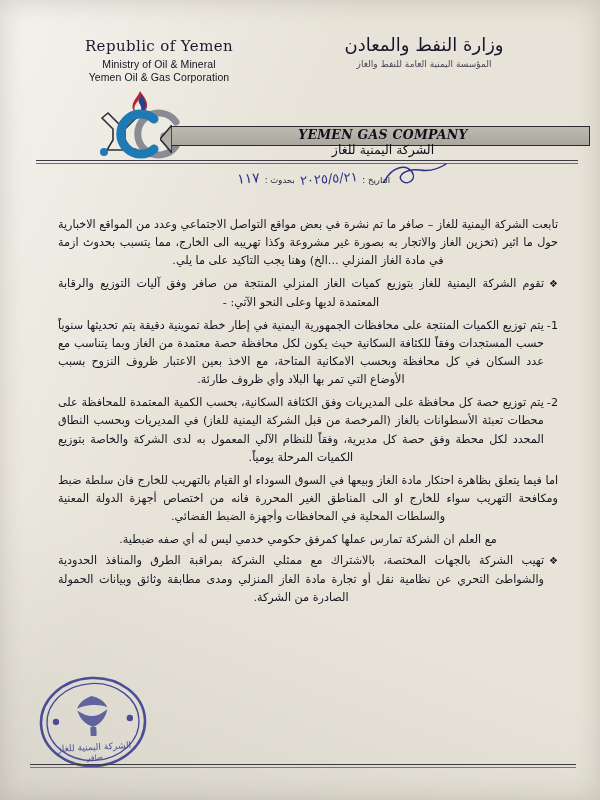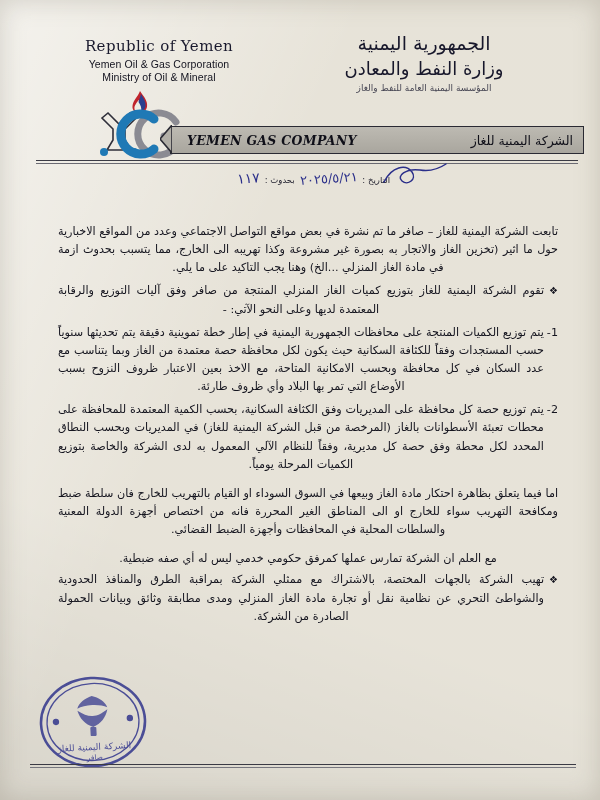--- a/index.html
+++ b/index.html
@@ -103,29 +103,30 @@
     width: 120px;
     height: 76px;
   }
   .logo svg { display: block; }
 
   
   .banner {
     position: absolute;
     left: 170px;
     top: 126px;
-    right: 16px;
-    height: 28px;
+    right: 10px;
+    height: 20px;
     background: linear-gradient(180deg,#bdbab2 0%, #a9a69e 100%);
     border: 1.6px solid #2a2a33;
     display: flex;
     align-items: center;
     justify-content: space-between;
     padding: 0 10px 0 16px;
     box-sizing: border-box;
+    flex-direction: column;
   }
   .banner-en {
     font-family: "DejaVu Serif", serif;
     font-weight: bold;
     font-style: italic;
     font-size: 12.5px;
     color: #0f0f18;
     letter-spacing: 0.3px;
   }
   .banner-ar {
@@ -222,21 +223,21 @@
     right: 42px;
     top: 212px;
     direction: rtl;
     text-align: justify;
     font-family: "DejaVu Sans", sans-serif;
     font-size: 11.2px;
     line-height: 1.62;
     color: #15151f;
   }
   .para {
-    margin: 11px 0 5px 0;
+    margin: 4px 0 5px 0;
     text-align: justify;
     text-align-last: center;
   }
   .para.lead {
     text-indent: 0;
   }
 
   .bullet-item {
     display: flex;
     align-items: flex-start;
@@ -326,27 +327,26 @@
 </head>
 <body>
 
 <div class="page">
 
   <div class="header">
 
     <div class="hdr-left">
       <div class="republic-en">Republic of Yemen</div>
       <div class="ministry-en">
+        <div>Ministry of  Oil &amp; Mineral</div>
         <div>Yemen Oil &amp; Gas Corporation</div>
-        <div>Ministry of  Oil &amp; Mineral</div>
       </div>
     </div>
 
     <div class="hdr-right">
-      <div class="ar-republic">الجمهورية اليمنية</div>
       <div class="ar-ministry">وزارة النفط والمعادن</div>
       <div class="ar-corp">المؤسسة اليمنية العامة للنفط والغاز</div>
     </div>
 
     <div class="logo">
       <svg width="120" height="76" viewBox="0 0 120 76" xmlns="http://www.w3.org/2000/svg">
 
         <path d="M60 3 C64 9 68 13 67 19 C66.5 22 64 24 61.5 24.5 C63 20 61 16 58.5 12 C57 15 54 17 54.5 21 C55 24 57 25 59 25.5 C55 25 52 22 52.5 18 C53 12 58 9 60 3 Z" fill="#c0232c"></path>
         <path d="M61 6 C64 11 66 14 65.5 18.5 C65 21 63 23 61 23.5 C62 20 60.5 17 58.5 14 C59.5 11 60.5 8.5 61 6 Z" fill="#2b3f8f"></path>
 

